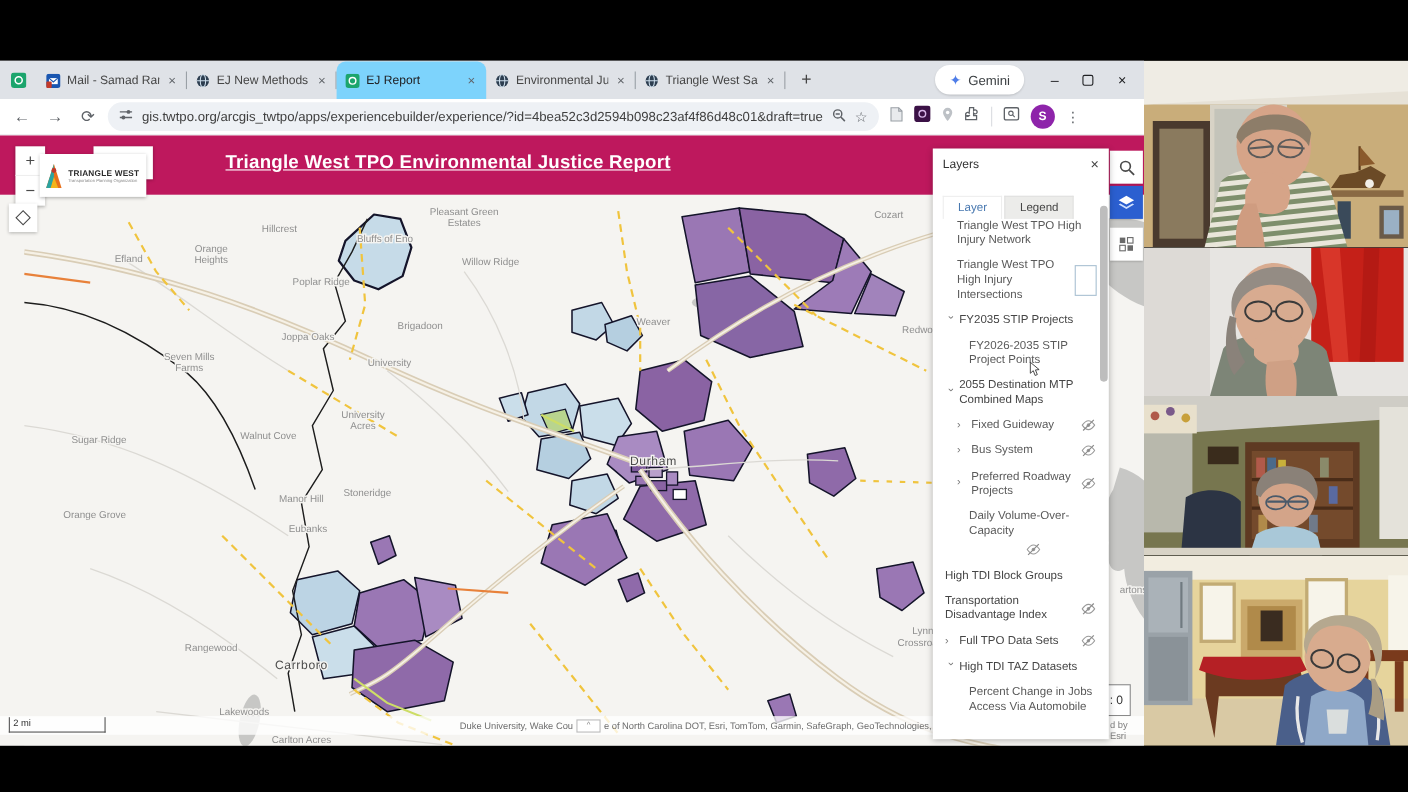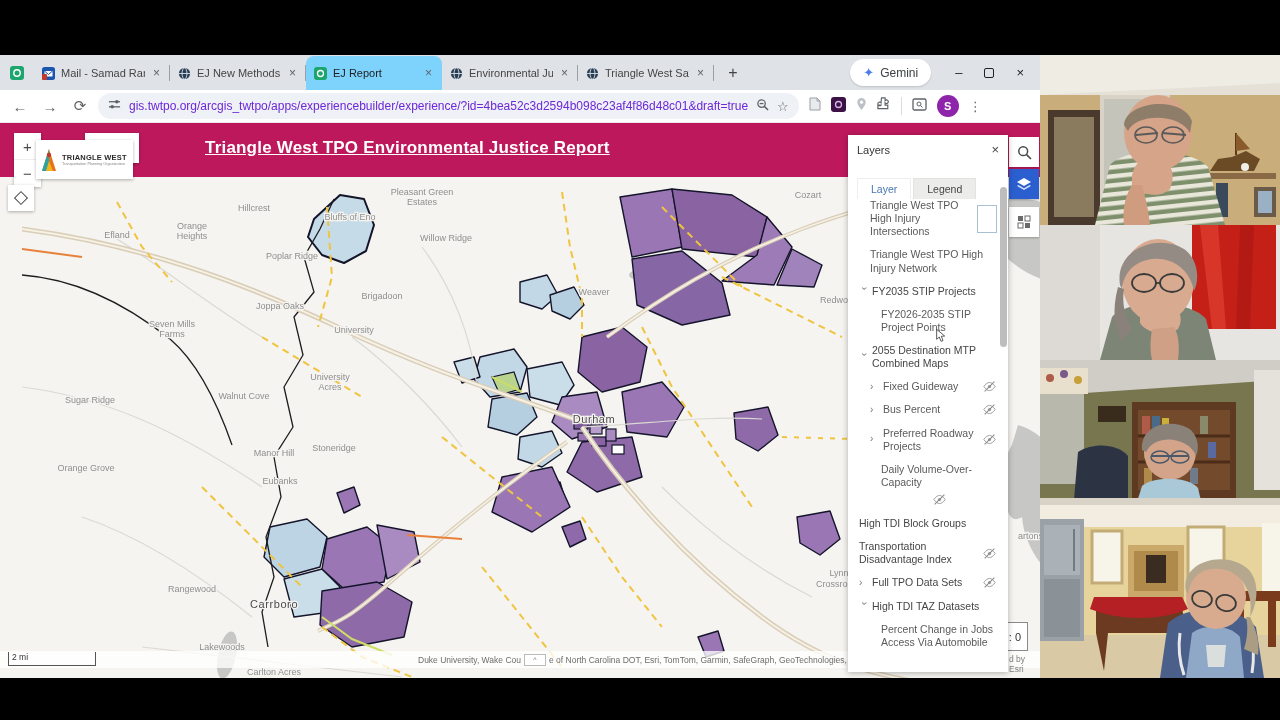--- a/index.html
+++ b/index.html
@@ -25,21 +25,21 @@
        font-size:12px;color:#3c4043;box-shadow:0 1px 2px rgba(0,0,0,.15);}
   .gemini-star{color:#4e7de8;font-size:13px;}
   .win-ctl{display:flex;align-items:center;gap:22px;padding:0 10px;color:#202124;}
   .win-ctl .wc{font-size:13px;line-height:1;}
   .wc-max{width:10px;height:10px;border:1.3px solid #202124;border-radius:2px;}
   .toolbar{position:absolute;left:0;top:35px;width:100%;height:33px;background:#fff;display:flex;align-items:center;
        padding:0 8px;gap:6px;border-bottom:1px solid #e8eaed;}
   .nav-ico{width:24px;height:24px;display:flex;align-items:center;justify-content:center;color:#5f6368;font-size:15px;}
   .omnibox{flex:0 0 700px;height:26px;background:#eef1f5;border-radius:14px;display:flex;align-items:center;
        padding:0 10px;gap:8px;font-size:12px;color:#202124;}
-  .omni-url{flex:1;white-space:nowrap;overflow:hidden;color:#6d28d9;}
+  .omni-url{flex:1;white-space:nowrap;overflow:hidden;color:#404040;}
   .ext-row{display:flex;align-items:center;gap:10px;margin-left:4px;color:#5f6368;}
   .ext-div{width:1px;height:18px;background:#dadce0;}
   .avatar{width:22px;height:22px;border-radius:50%;background:#8e24aa;color:#fff;font-size:11px;font-weight:bold;
        display:flex;align-items:center;justify-content:center;}
   .kebab{font-size:13px;color:#5f6368;}
 
   
   .app{position:absolute;left:0;top:68px;width:1040px;height:555px;background:#f5f4f1;overflow:hidden;}
   .teal-header{position:absolute;left:0;top:0;width:100%;height:54px;background:#be185d;}
   .app-title{position:absolute;left:205px;top:15px;color:#fff;font-size:17px;font-weight:bold;
@@ -474,25 +474,25 @@
         <div class="lp-head">
           <span class="lp-title">Layers</span>
           <span class="lp-close">×</span>
         </div>
         <div class="lp-tabs">
           <div class="lp-tab active">Layer</div>
           <div class="lp-tab">Legend</div>
         </div>
         <div class="lp-list" id="layer-list">
             <div class="layer-row" style="padding-left: 13px;">
+              <span class="lr-label">Triangle West TPO High Injury Network</span>
+            </div>
+            <div class="layer-row" style="padding-left: 13px;">
               <span class="lr-label">Triangle West TPO High Injury Intersections</span>
               <span class="lr-symbol"></span>
-            </div>
-            <div class="layer-row" style="padding-left: 13px;">
-              <span class="lr-label">Triangle West TPO High Injury Network</span>
             </div>
             <div class="layer-row grp" style="padding-left: 2px;">
               <span class="lr-chev down">›</span>
               <span class="lr-label">FY2035 STIP Projects</span>
             </div>
             <div class="layer-row" style="padding-left: 24px;">
               <span class="lr-label">FY2026-2035 STIP Project Points</span>
             </div>
             <div class="layer-row grp" style="padding-left: 2px;">
               <span class="lr-chev down">›</span>
@@ -504,21 +504,21 @@
               <span class="lr-eye">
                 <svg width="13" height="13" viewBox="0 0 16 16">
                   <path d="M1 8c2.5-3.5 5-5 7-5s4.5 1.5 7 5c-2.5 3.5-5 5-7 5s-4.5-1.5-7-5z" fill="none" stroke="#9a9a9a" stroke-width="1.2"></path>
                   <circle cx="8" cy="8" r="2" fill="#9a9a9a"></circle>
                   <line x1="2" y1="14" x2="14" y2="2" stroke="#8a8a8a" stroke-width="1.3"></line>
                 </svg>
               </span>
             </div>
             <div class="layer-row" style="padding-left: 13px;">
               <span class="lr-chev ">›</span>
-              <span class="lr-label">Bus Percent</span>
+              <span class="lr-label">Bus System</span>
               <span class="lr-eye">
                 <svg width="13" height="13" viewBox="0 0 16 16">
                   <path d="M1 8c2.5-3.5 5-5 7-5s4.5 1.5 7 5c-2.5 3.5-5 5-7 5s-4.5-1.5-7-5z" fill="none" stroke="#9a9a9a" stroke-width="1.2"></path>
                   <circle cx="8" cy="8" r="2" fill="#9a9a9a"></circle>
                   <line x1="2" y1="14" x2="14" y2="2" stroke="#8a8a8a" stroke-width="1.3"></line>
                 </svg>
               </span>
             </div>
             <div class="layer-row" style="padding-left: 13px;">
               <span class="lr-chev ">›</span>

